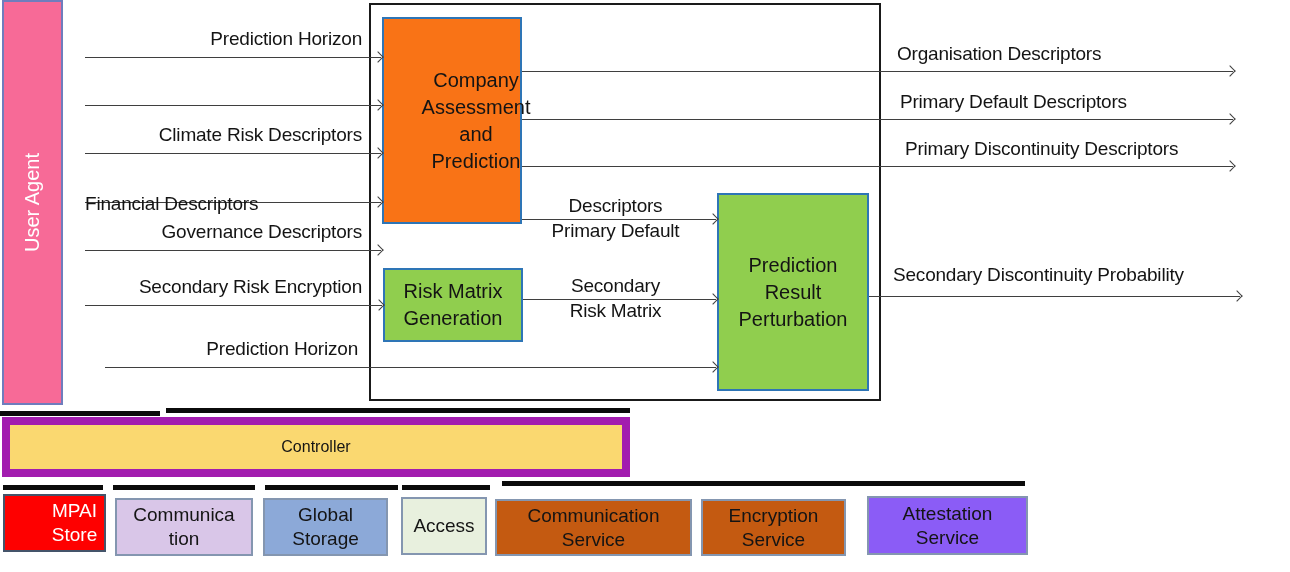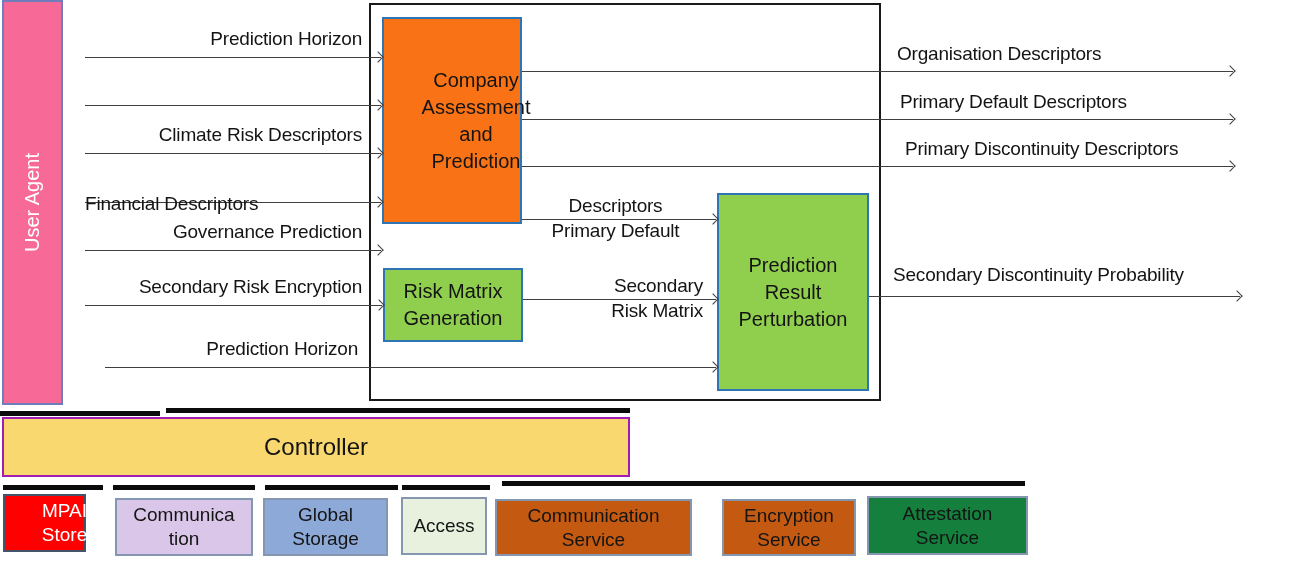--- a/index.html
+++ b/index.html
@@ -12,21 +12,21 @@
   .aim{border:2px solid #2E75B6;font-size:20px;line-height:27px;}
   .line{position:absolute;height:0;border-top:1.4px solid #3f3f3f;}
   .arrow::after{
     content:"";position:absolute;right:-1px;top:-4.6px;width:7px;height:7px;
     border-top:1.4px solid #3f3f3f;border-right:1.4px solid #3f3f3f;transform:rotate(45deg);
   }
   .flabel{position:absolute;font-size:19px;line-height:22px;letter-spacing:-0.2px;white-space:nowrap;}
   .inlabel{position:absolute;font-size:19px;line-height:25px;letter-spacing:-0.2px;text-align:center;}
   .bar{position:absolute;height:5px;background:#0b0b0b;}
   .ua-text{transform:rotate(-90deg);white-space:nowrap;color:#fff;font-size:20px;}
-  .ctrl{border:2px solid #a21caf;font-size:24px;}
+  .ctrl{border:8px solid #a21caf;font-size:16px;}
   .infra{border:2px solid #8496B0;font-size:19px;line-height:24px;}
   .wrapspan{display:inline-block;}
 </style>
 </head>
 <body>
 
 <div class="stage">
 
   <div class="outer" style="left:369px;top:3px;width:512px;height:398px;"></div>
 
@@ -48,31 +48,31 @@
   <div class="line arrow" style="left:85px;top:105px;width:296px;"></div>
   <div class="line arrow" style="left:85px;top:153px;width:296px;"></div>
   <div class="line arrow" style="left:85px;top:202px;width:296px;"></div>
   <div class="line arrow" style="left:85px;top:250px;width:296px;"></div>
   <div class="line arrow" style="left:85px;top:305px;width:297px;"></div>
   <div class="line arrow" style="left:105px;top:367px;width:611px;"></div>
 
   <div class="flabel" style="left:85px;width:277px;top:28px;text-align:right;">Prediction Horizon</div>
   <div class="flabel" style="left:85px;width:277px;top:124px;text-align:right;">Climate Risk Descriptors</div>
   <div class="flabel" style="left:85px;width:277px;top:173px;margin-top:20px;">Financial Descriptors</div>
-  <div class="flabel" style="left:85px;width:277px;top:221px;text-align:right;">Governance Prediction</div>
+  <div class="flabel" style="left:85px;width:277px;top:221px;text-align:right;">Governance Descriptors</div>
   <div class="flabel" style="left:85px;width:277px;top:276px;text-align:right;">Secondary Risk Encryption</div>
   <div class="flabel" style="left:85px;width:273px;top:338px;text-align:right;">Prediction Horizon</div>
 
   <div class="line arrow" style="left:522px;top:219px;width:194px;"></div>
   <div class="inlabel" style="left:528px;top:193px;width:175px;">
     <div>Descriptors</div>
     <div>Primary Default</div>
   </div>
   <div class="line arrow" style="left:523px;top:299px;width:193px;"></div>
-  <div class="inlabel" style="left:528px;top:273px;width:175px;text-align:right;">
+  <div class="inlabel" style="left:528px;top:273px;width:175px;">
     <div>Secondary</div>
     <div>Risk Matrix</div>
   </div>
 
   <div class="line arrow" style="left:522px;top:71px;width:711px;"></div>
   <div class="line arrow" style="left:522px;top:119px;width:711px;"></div>
   <div class="line arrow" style="left:522px;top:166px;width:711px;"></div>
   <div class="line arrow" style="left:869px;top:296px;width:371px;"></div>
 
   <div class="flabel" style="left:897px;top:43px;">Organisation Descriptors</div>
@@ -86,35 +86,35 @@
   <div class="box ctrl" style="left: 2px; top: 417px; width: 628px; height: 60px; background-color: rgb(250, 216, 112);">
     <span>Controller</span>
   </div>
 
   <div class="bar" style="left:3px;top:485px;width:100px;"></div>
   <div class="bar" style="left:113px;top:485px;width:142px;"></div>
   <div class="bar" style="left:265px;top:485px;width:133px;"></div>
   <div class="bar" style="left:402px;top:485px;width:88px;"></div>
   <div class="bar" style="left:502px;top:481px;width:523px;"></div>
 
-  <div class="box infra" style="left: 3px; top: 494px; width: 83px; height: 58px; border-color: rgb(68, 84, 106); color: rgb(255, 255, 255); background-color: rgb(254, 0, 0); padding-left: 40px;">
+  <div class="box infra" style="left: 3px; top: 494px; width: 103px; height: 58px; border-color: rgb(68, 84, 106); color: rgb(255, 255, 255); background-color: rgb(254, 0, 0); padding-left: 40px;">
     <span class="wrapspan" style="width:60px;">MPAI Store</span>
   </div>
   <div class="box infra" style="left: 263px; top: 498px; width: 125px; height: 58px; background-color: rgb(140, 169, 216);">
     <span class="wrapspan" style="width:80px;">Global Storage</span>
   </div>
   <div class="box infra" style="left: 115px; top: 498px; width: 138px; height: 58px; background-color: rgb(217, 198, 232);">
     <span class="wrapspan" style="width:104px;word-break:break-all;">Communication</span>
   </div>
   <div class="box infra" style="left: 401px; top: 497px; width: 86px; height: 58px; background-color: rgb(232, 240, 222);">
     <span>Access</span>
   </div>
   <div class="box infra" style="left: 495px; top: 499px; width: 197px; height: 57px; background-color: rgb(196, 90, 17);">
     <span class="wrapspan" style="width:150px;">Communication Service</span>
   </div>
-  <div class="box infra" style="left: 722px; top: 499px; width: 134px; height: 57px; background-color: rgb(196, 90, 17);">
+  <div class="box infra" style="left: 701px; top: 499px; width: 145px; height: 57px; background-color: rgb(196, 90, 17);">
     <span class="wrapspan" style="width:110px;">Encryption Service</span>
   </div>
-  <div class="box infra" style="left: 867px; top: 496px; width: 161px; height: 59px; background-color: #15803d;">
+  <div class="box infra" style="left: 867px; top: 496px; width: 161px; height: 59px; background-color: #8b5cf6;">
     <span class="wrapspan" style="width:110px;">Attestation Service</span>
   </div>
 
 </div>
 
 </body></html>

